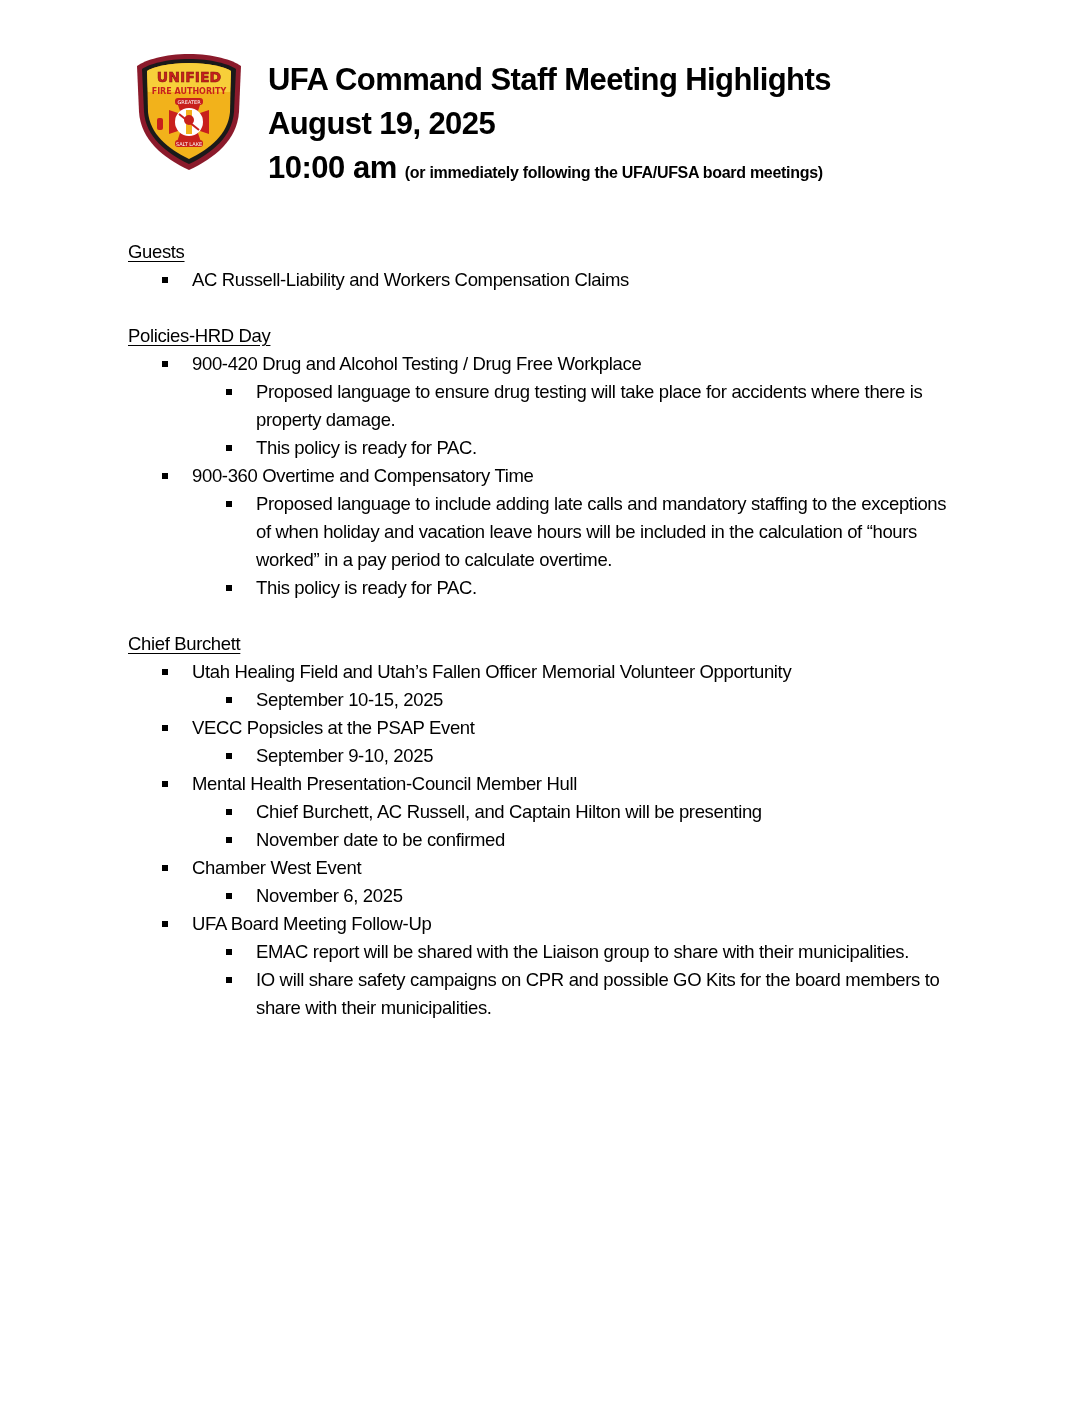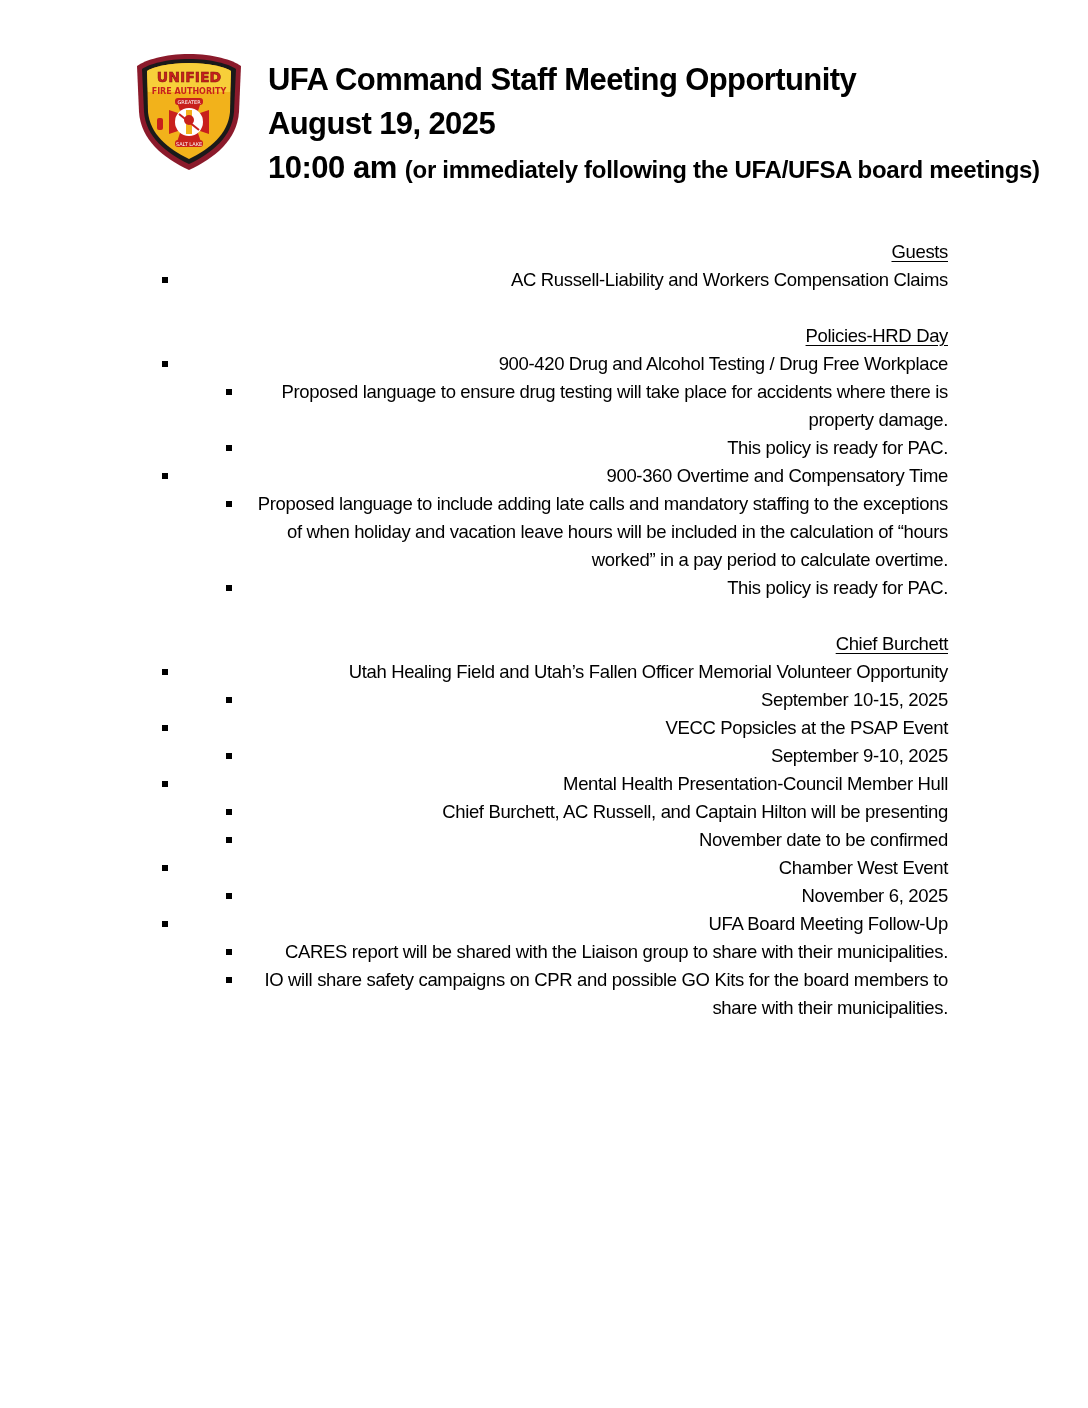--- a/index.html
+++ b/index.html
@@ -5,24 +5,24 @@
     * { box-sizing: border-box; margin: 0; padding: 0; }
     html, body { width: 1088px; height: 1408px; background: #ffffff; }
     body { position: relative; font-family: "Liberation Sans", sans-serif; color: #000; overflow: hidden; }
     .page { position: absolute; left: 0; top: 0; width: 1088px; height: 1256px; background: #fff; }
 
     .logo { position: absolute; left: 135px; top: 52px; width: 108px; height: 120px; }
 
     .title-block { position: absolute; left: 268px; top: 58px; }
     .title-line { font-family: "Liberation Sans", sans-serif; font-weight: bold; font-size: 31px; line-height: 44px; letter-spacing: -0.6px; white-space: nowrap; }
     .time-line { font-weight: bold; font-size: 31px; line-height: 44px; white-space: nowrap; letter-spacing: -0.5px; }
-    .time-note { font-size: 24px; font-weight: bold; letter-spacing: -0.3px; }
+    .time-note { font-size: 16px; font-weight: bold; letter-spacing: -0.3px; }
 
     .content { position: absolute; left: 128px; top: 238px; width: 820px; font-size: 18.5px; letter-spacing: -0.35px; }
-    .section { margin-bottom: 28px; text-align: right; }
+    .section { margin-bottom: 28px; }
     .section-heading { text-decoration: underline; text-underline-offset: 3px; line-height: 28px; display: inline-block; }
     .l1 { position: relative; padding-left: 64px; line-height: 28px; }
     .l2 { position: relative; padding-left: 128px; line-height: 28px; }
     .bullet { position: absolute; top: 11px; width: 6px; height: 6px; background: #000; }
     .l1 > .bullet { left: 34px; }
     .l2 > .bullet { left: 98px; }
     .text { display: block; }
   </style>
 </head>
 <body>
@@ -49,21 +49,21 @@
       <rect x="22" y="66" width="6" height="12" rx="2" fill="#c8201c"></rect>
 
       <rect x="40" y="46" width="28" height="7" rx="3" fill="#c8201c"></rect>
       <text x="54" y="52" text-anchor="middle" font-family="DejaVu Sans, sans-serif" font-size="5" fill="#fff">GREATER</text>
       <rect x="40" y="88" width="28" height="7" rx="3" fill="#c8201c"></rect>
       <text x="54" y="94" text-anchor="middle" font-family="DejaVu Sans, sans-serif" font-size="5" fill="#fff">SALT LAKE</text>
     </svg>
   </div>
 
   <div class="title-block">
-    <div class="title-line">UFA Command Staff Meeting Opportunity</div>
+    <div class="title-line">UFA Command Staff Meeting Highlights</div>
     <div class="title-line">August 19, 2025</div>
     <div class="time-line">
       <span>10:00 am</span>
       <span class="time-note">(or immediately following the UFA/UFSA board meetings)</span>
     </div>
   </div>
 
   <div class="content">
 
     <div class="section">
@@ -147,21 +147,21 @@
         <span class="bullet"></span>
         <span class="text">November 6, 2025</span>
       </div>
 
       <div class="l1">
         <span class="bullet"></span>
         <span class="text">UFA Board Meeting Follow-Up</span>
       </div>
       <div class="l2">
         <span class="bullet"></span>
-        <span class="text">CARES report will be shared with the Liaison group to share with their municipalities.</span>
+        <span class="text">EMAC report will be shared with the Liaison group to share with their municipalities.</span>
       </div>
       <div class="l2">
         <span class="bullet"></span>
         <span class="text">IO will share safety campaigns on CPR and possible GO Kits for the board members to share with their municipalities.</span>
       </div>
     </div>
 
   </div>
 </div>
 

